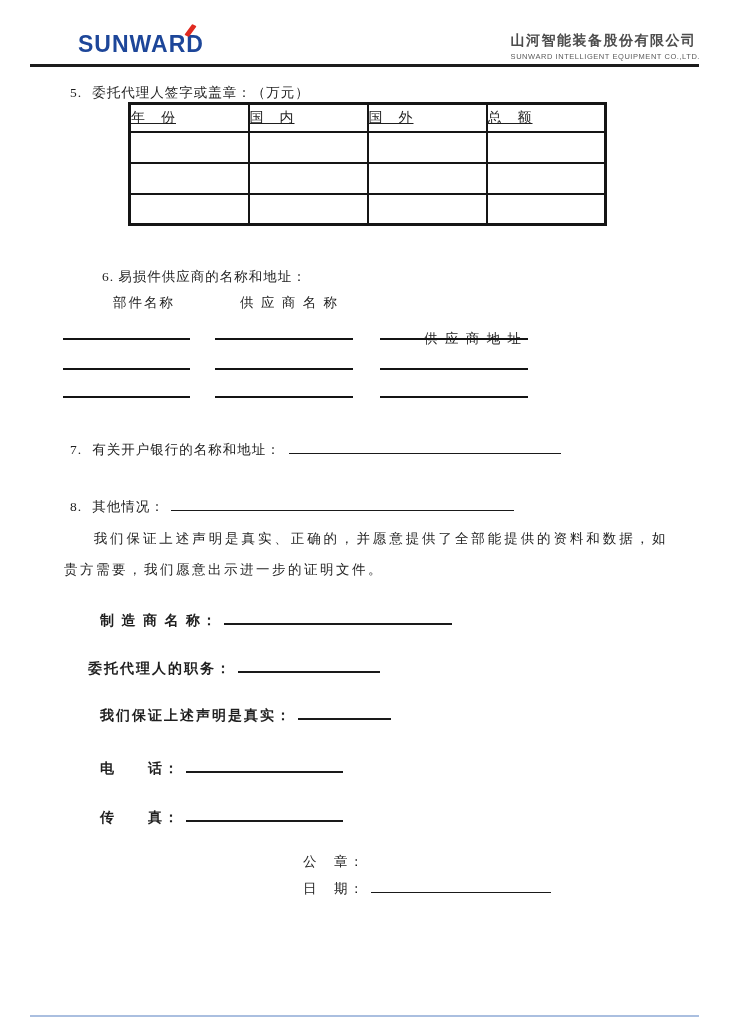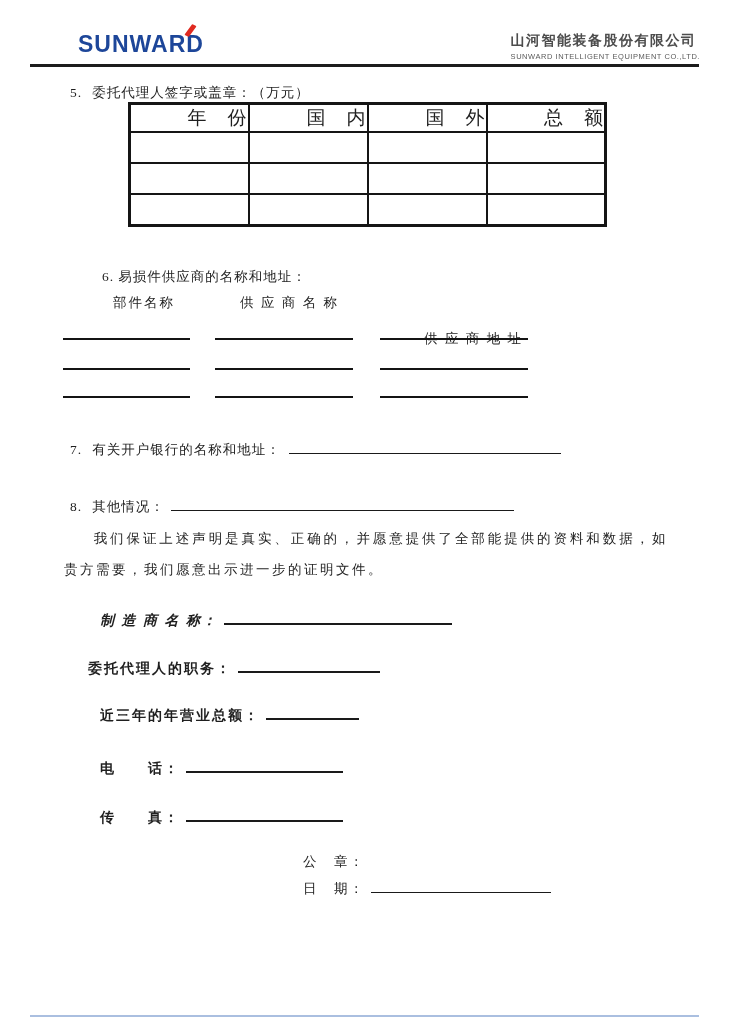--- a/index.html
+++ b/index.html
@@ -49,21 +49,21 @@
   }
   .uline.thin { border-bottom-width: 1.5px; }
 
   
   table.biz {
     position: absolute; left: 128px; top: 102px;
     border-collapse: collapse; border: 3px solid #151515;
     table-layout: fixed;
   }
   table.biz th, table.biz td { border: 2px solid #151515; width: 119px; }
-  table.biz th { height: 28px; font-weight: normal; font-size: 19px; letter-spacing: 1px; text-align: right; }
+  table.biz th { height: 28px; font-weight: normal; font-size: 14px; letter-spacing: 1px; text-align: left; text-decoration: underline; }
   table.biz td { height: 31px; }
 
   
   .col-head { position: absolute; font-size: 13.5px; letter-spacing: 2px; white-space: pre; }
   .sline { position: absolute; height: 2px; background: #141414; }
 
   
   .declaration {
     position: absolute; left: 64px; top: 523px; width: 604px;
     font-size: 13.5px; line-height: 31px; letter-spacing: 2.5px;
@@ -140,25 +140,25 @@
   <div class="sline" style="left:63px;  top:396px; width:127px;"></div>
   <div class="sline" style="left:215px; top:396px; width:138px;"></div>
   <div class="sline" style="left:380px; top:396px; width:148px;"></div>
 
   <div class="sec" style="left:70px; top:441px;"><span class="num" style="margin-right:10px;">7.</span><span>有关开户银行的名称和地址：</span><span class="uline thin" style="width:272px; margin-left:8px;"></span></div>
 
   <div class="sec" style="left:70px; top:498px;"><span class="num" style="margin-right:10px;">8.</span><span>其他情况：</span><span class="uline thin" style="width:343px; margin-left:6px;"></span></div>
 
   <p class="declaration">我们保证上述声明是真实、正确的，并愿意提供了全部能提供的资料和数据，如贵方需要，我们愿意出示进一步的证明文件。</p>
 
-  <div class="bfield" style="left:100px; top:612px;font-style:italic;"><span>制 造 商 名 称：</span><span class="uline" style="width:228px;"></span></div>
+  <div class="bfield" style="left:100px; top:612px;"><span>制 造 商 名 称：</span><span class="uline" style="width:228px;"></span></div>
 
   <div class="bfield" style="left:88px; top:660px;"><span>委托代理人的职务：</span><span class="uline" style="width:142px;"></span></div>
 
-  <div class="bfield" style="left:100px; top:707px;"><span>近三年的年营业总额：</span><span class="uline" style="width:93px;"></span></div>
+  <div class="bfield" style="left:100px; top:707px;"><span>我们保证上述声明是真实：</span><span class="uline" style="width:93px;"></span></div>
 
   <div class="bfield" style="left:100px; top:760px;"><span>电　　话：</span><span class="uline" style="width:157px;"></span></div>
 
   <div class="bfield" style="left:100px; top:809px;"><span>传　　真：</span><span class="uline" style="width:157px;"></span></div>
 
   <div class="rfield" style="left:303px; top:853px;"><span>公　章：</span></div>
   <div class="rfield" style="left:303px; top:880px;"><span>日　期：</span><span class="uline thin" style="width:180px; margin-left:6px;"></span></div>
 
   <div class="footer-rule"></div>
 

